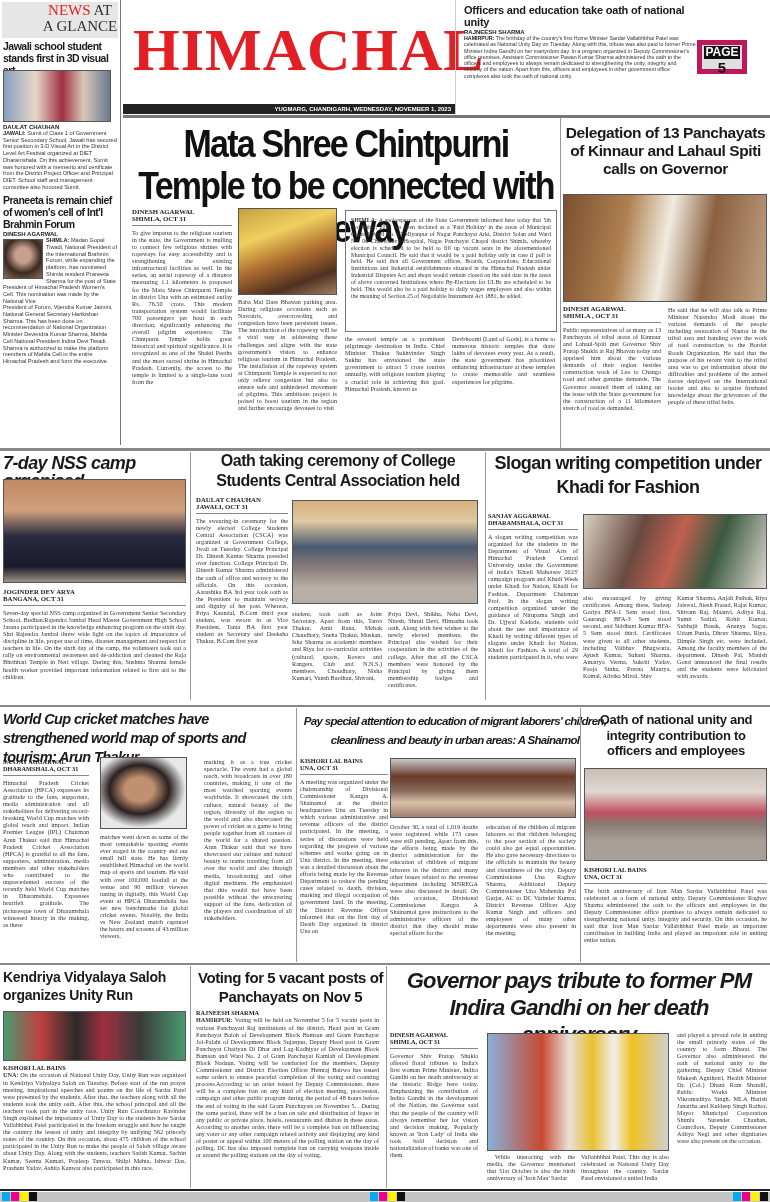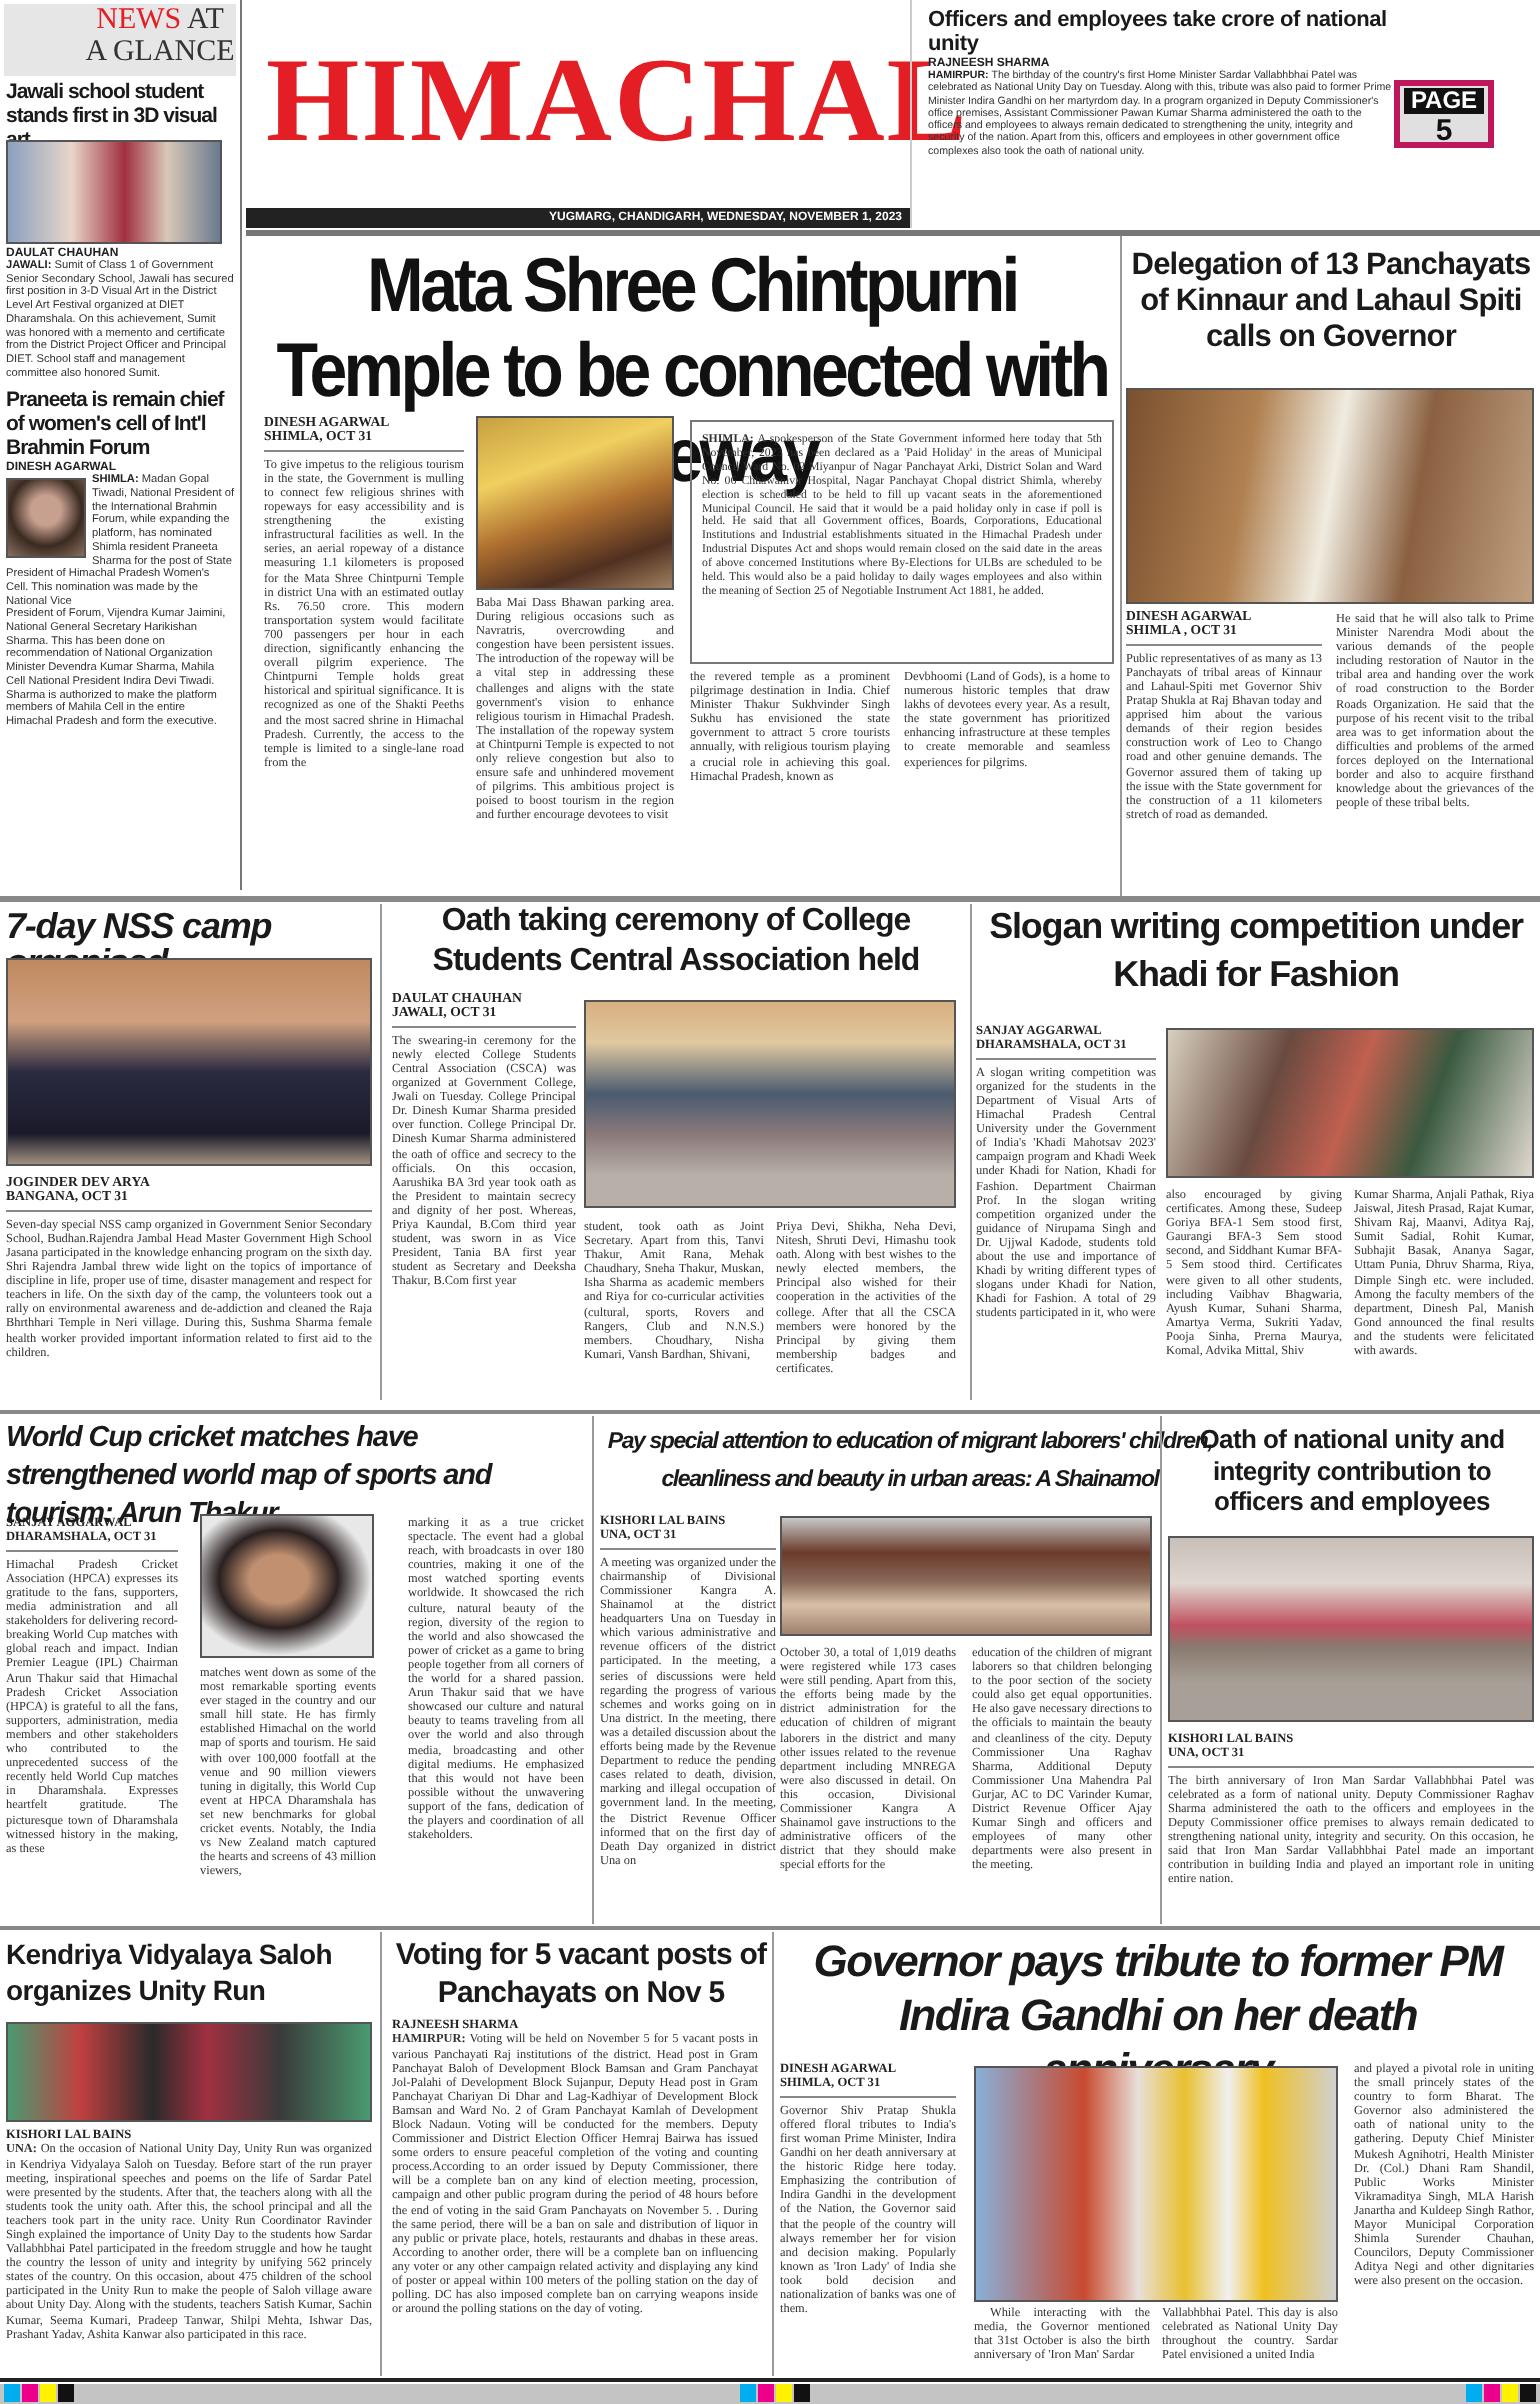--- a/index.html
+++ b/index.html
@@ -27,28 +27,28 @@
 <div class="abs photo" style="left:3px;top:70px;width:108px;height:52px;background:linear-gradient(90deg,#8aa0c0,#e8d6c8 30%,#a03040 55%,#d8c8b8 75%,#6a7a90)"></div>
 <div class="rule-v" style="left:120px;top:0;height:445px;background:#777"></div>
 
 <div class="abs" style="left:133px;top:20px;width:322px;text-align:center;font-family:'Liberation Serif',serif;font-weight:bold;font-size:60px;line-height:60px;color:#e31e24;letter-spacing:1px;">HIMACHAL</div>
 <div class="abs" style="left:123px;top:104px;width:332px;height:10px;background:#222;color:#fff;font-family:'Liberation Sans',sans-serif;font-weight:bold;font-size:6px;line-height:10px;text-align:right;padding-right:4px;">
   <span>YUGMARG, CHANDIGARH, WEDNESDAY, NOVEMBER 1, 2023</span>
 </div>
 
 <div class="rule-v" style="left:455px;top:0;height:114px;background:#ccc"></div>
 <div class="abs" style="left:464px;top:4px;width:232px;">
-  <div class="hl-cond" style="font-size:11px;line-height:12px;letter-spacing:-0.2px;">Officers and employees take crore of national unity</div>
+  <div class="hl-cond" style="font-size:11px;line-height:12px;letter-spacing:-0.2px;">Officers and education take oath of national unity</div>
   <div class="byline-sans" style="margin-top:1px;">RAJNEESH SHARMA</div>
   <div class="sans-text" style="font-size:5.3px;line-height:6.3px;">
     <b style="color:#222">HAMIRPUR:</b>
     <span>The birthday of the country's first Home Minister Sardar Vallabhbhai Patel was celebrated as National Unity Day on Tuesday. Along with this, tribute was also paid to former Prime Minister Indira Gandhi on her martyrdom day. In a program organized in Deputy Commissioner's office premises, Assistant Commissioner Pawan Kumar Sharma administered the oath to the officers and employees to always remain dedicated to strengthening the unity, integrity and security of the nation. Apart from this, officers and employees in other government office complexes also took the oath of national unity.</span>
   </div>
 </div>
-<div class="abs" style="left:697px;top:40px;width:50px;height:34px;background:#e0e0e0;border:3px solid #be185d;text-align:center;">
+<div class="abs" style="left:697px;top:40px;width:50px;height:34px;background:#e0e0e0;border:5px solid #be185d;text-align:center;">
   <div style="font-family:'Liberation Sans',sans-serif;font-weight:bold;font-size:12px;line-height:13px;background:#111;color:#fff;margin:1px 2px 0 2px;">PAGE</div>
   <div style="font-family:'Liberation Sans',sans-serif;font-weight:bold;font-size:15px;line-height:17px;color:#111;">5</div>
 </div>
 <div class="rule-h" style="left:123px;top:115px;width:647px;height:3px;background:#777"></div>
 
 <div class="abs" style="left:3px;top:124px;width:114px;">
   <div class="byline-sans">DAULAT CHAUHAN</div>
   <div class="sans-text"><b style="color:#222">JAWALI:</b> <span>Sumit of Class 1 of Government Senior Secondary School, Jawali has secured first position in 3-D Visual Art in the District Level Art Festival organized at DIET Dharamshala. On this achievement, Sumit was honored with a memento and certificate from the District Project Officer and Principal DIET. School staff and management committee also honored Sumit.</span></div>
   <div class="hl-cond" style="font-size:10.5px;line-height:12px;margin-top:4px;">Praneeta is remain chief of women's cell of Int'l Brahmin Forum</div>
   <div class="byline-sans" style="margin-top:1px;">DINESH AGARWAL</div>

